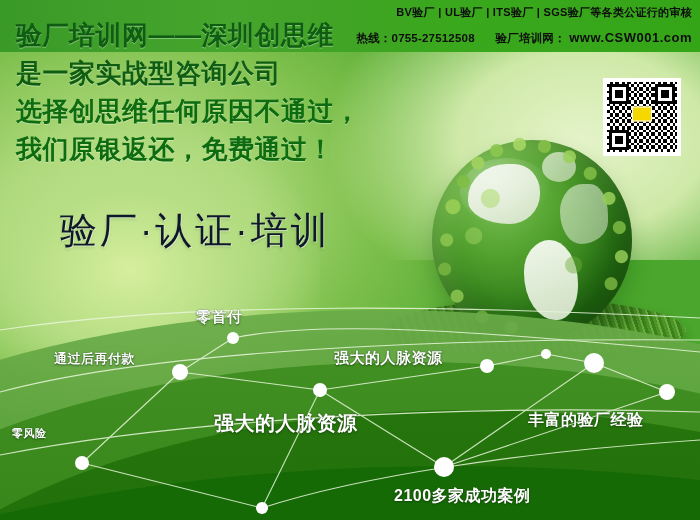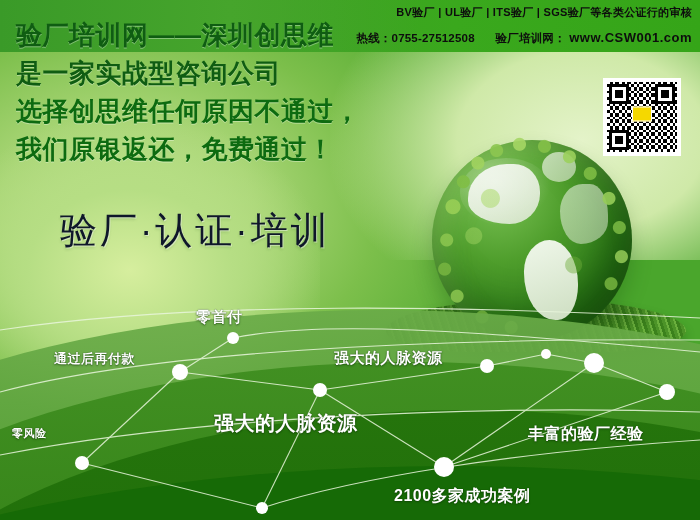--- a/index.html
+++ b/index.html
@@ -382,17 +382,17 @@
   </div>
 
   <div class="slogan">验厂·认证·培训</div>
 
   <div id="label-layer">
       <div class="nlabel" style="left: 196px; top: 308px; font-size: 15px;">零首付</div>
       <div class="nlabel" style="left: 54px; top: 350px; font-size: 13px;">通过后再付款</div>
       <div class="nlabel" style="left: 12px; top: 426px; font-size: 11px;">零风险</div>
       <div class="nlabel" style="left: 334px; top: 349px; font-size: 15px;">强大的人脉资源</div>
       <div class="nlabel" style="left: 214px; top: 410px; font-size: 20px;">强大的人脉资源</div>
-      <div class="nlabel" style="left: 528px; top: 424px; font-size: 16px;">丰富的验厂经验</div>
+      <div class="nlabel" style="left: 528px; top: 410px; font-size: 16px;">丰富的验厂经验</div>
       <div class="nlabel" style="left: 394px; top: 486px; font-size: 16px;">2100多家成功案例</div>
     </div>
 
 </div>
 
 </body></html>

